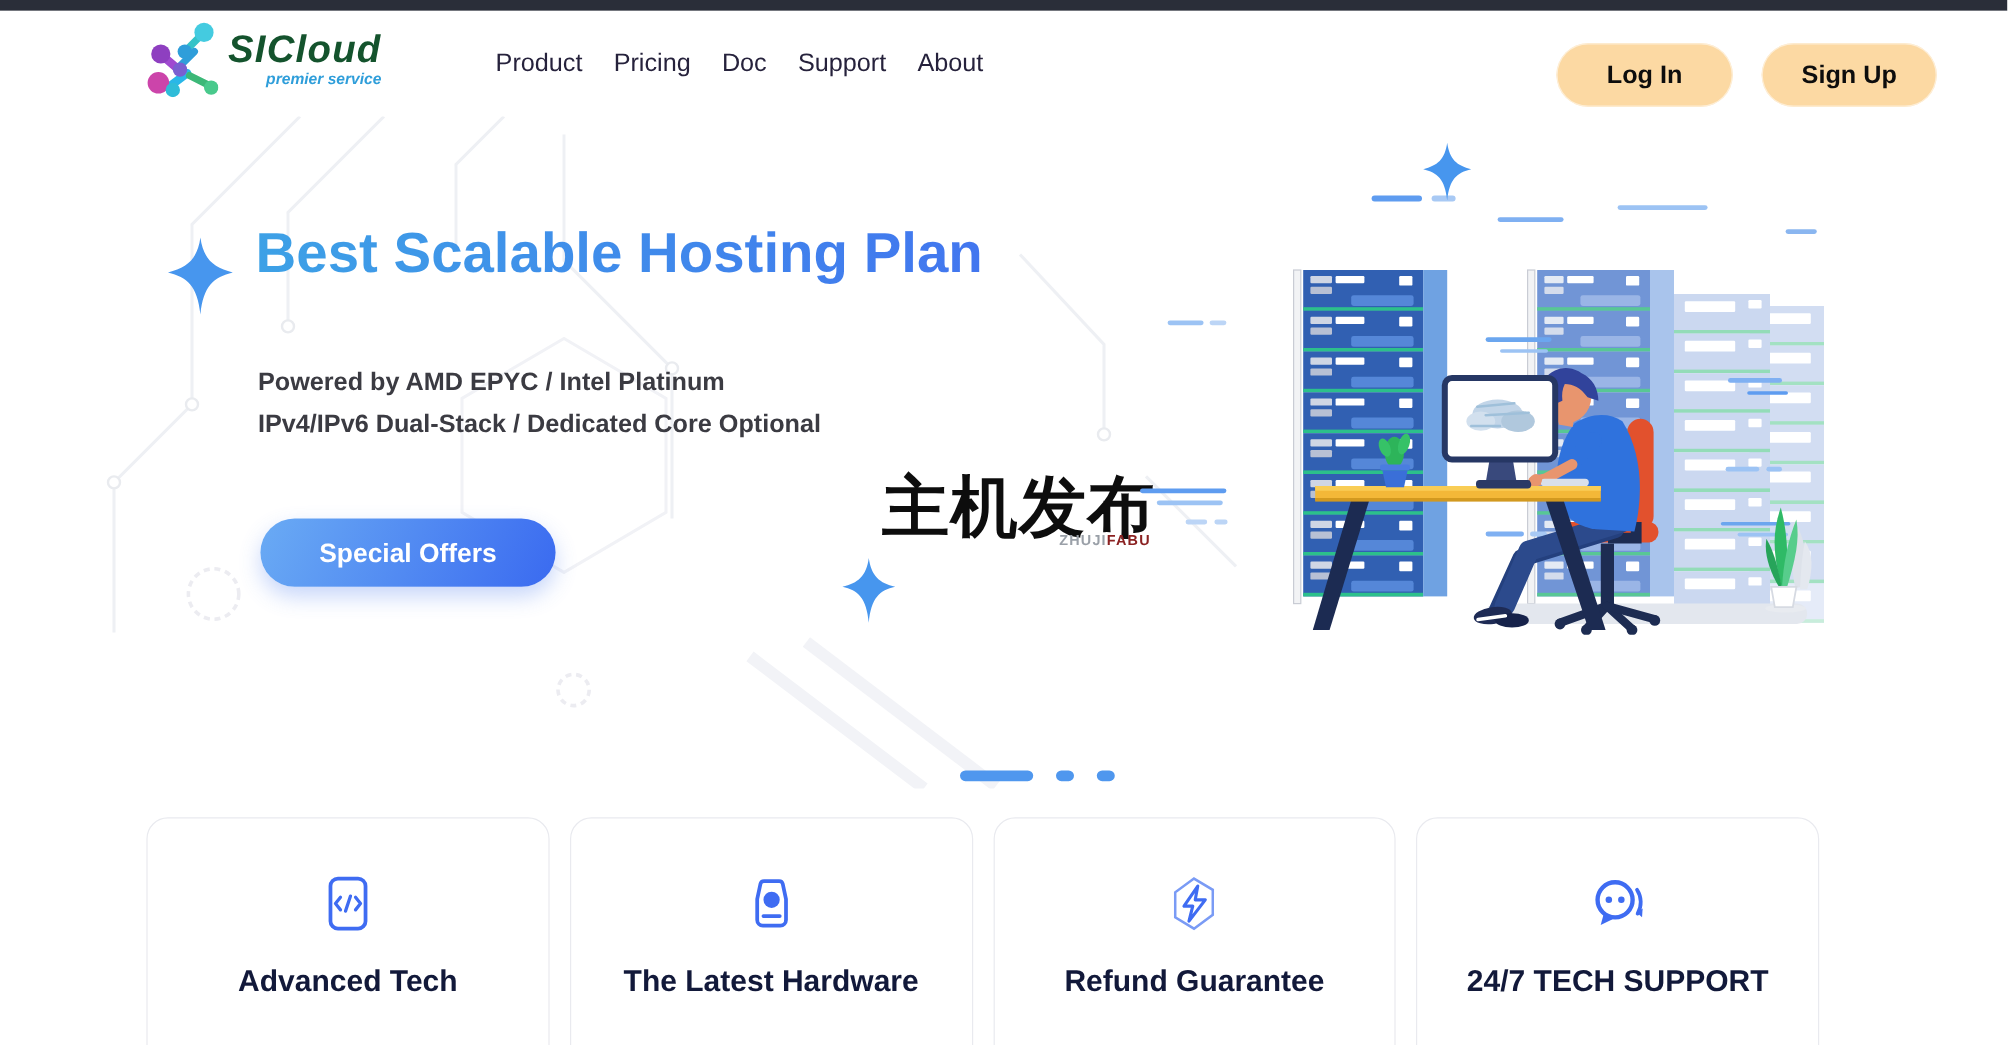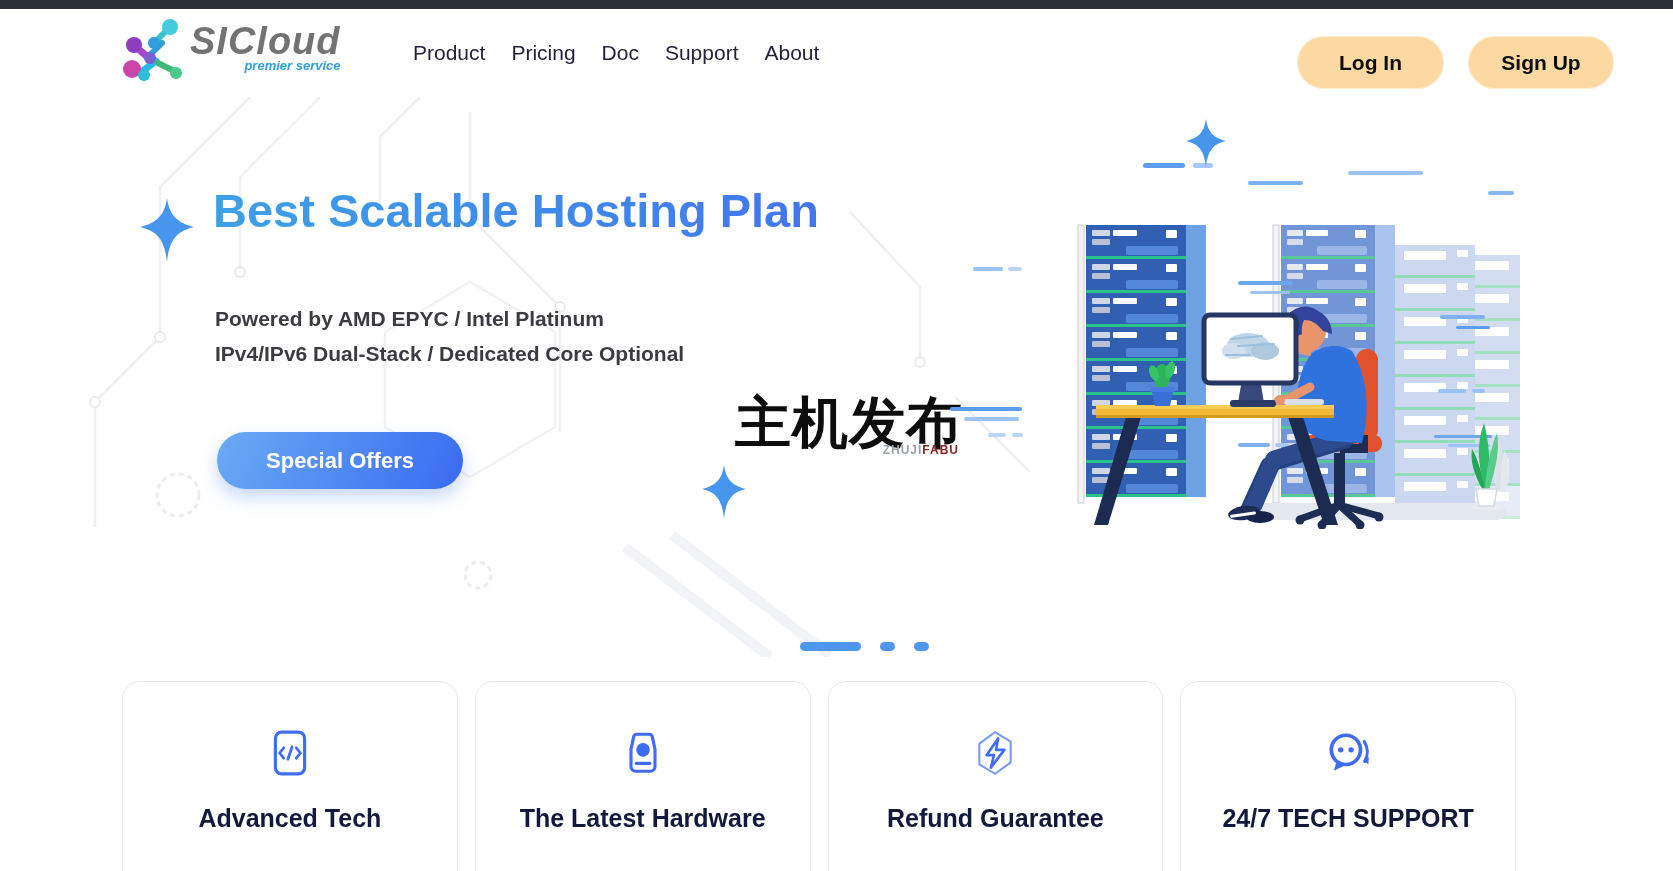--- a/index.html
+++ b/index.html
@@ -7,21 +7,21 @@
     font-family:"Liberation Sans", sans-serif; }
   .page { position:relative; width:1673px; height:871px; overflow:hidden; background:#fff; }
 
   
   .topbar { position:absolute; left:0; top:0; width:1673px; height:9px; background:#2a2e39; }
 
   
   .header { position:absolute; left:0; top:9px; width:1673px; height:88px; background:#fff; }
   .logo { position:absolute; left:120px; top:8px; display:flex; align-items:center; cursor:pointer; }
   .logo-text { margin-left:8px; display:flex; flex-direction:column; align-items:flex-end; }
-  .brand { font-style:italic; font-weight:900; font-size:38px; letter-spacing:1px; color:#737373; line-height:30px; }
+  .brand { font-style:italic; font-weight:900; font-size:32px; letter-spacing:1px; color:#14532d; line-height:30px; }
   .tagline { font-style:italic; font-weight:600; font-size:13px; color:#2f9eda; margin-top:2px; }
   .nav { position:absolute; left:413px; top:0; height:88px; display:flex; align-items:center; gap:26px; }
   .nav a { font-size:21px; color:#26223c; text-decoration:none; cursor:pointer; }
   .pill-btn { position:absolute; top:27px; height:53px; border:none; border-radius:27px;
     background:#fcd9a3; color:#0d0d0d; font-weight:700; font-size:21px; cursor:pointer;
     font-family:"Liberation Sans", sans-serif; box-shadow:inset 0 0 0 1px rgba(255,255,255,.55); }
   .btn-login { left:1297px; width:147px; }
   .btn-signup { left:1468px; width:146px; }
 
   

